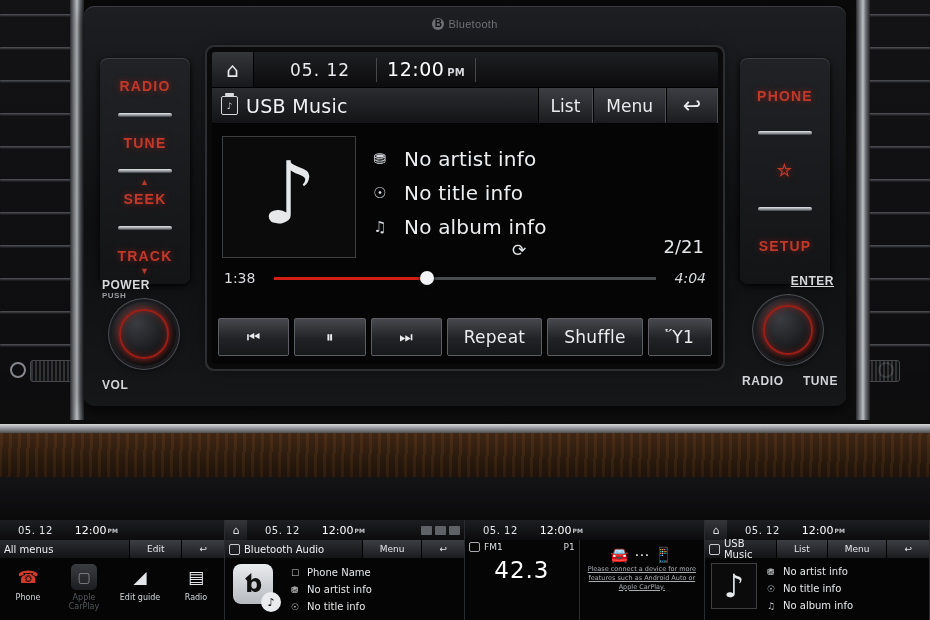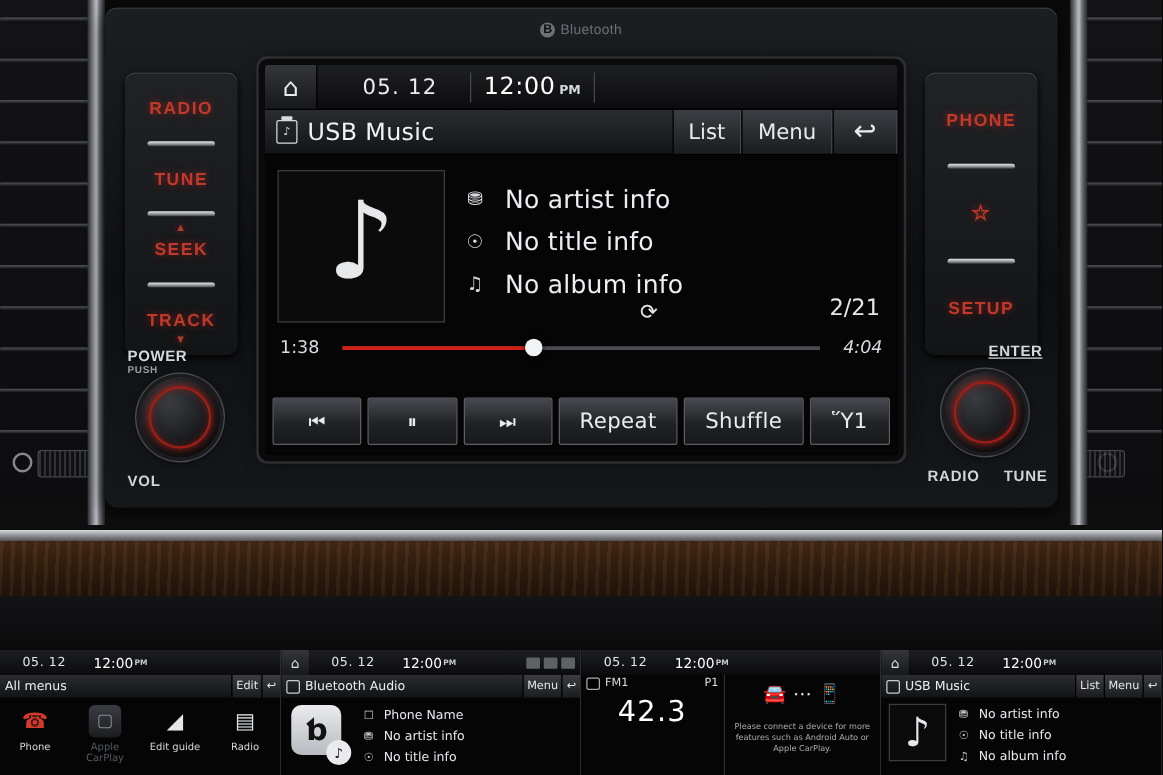--- a/index.html
+++ b/index.html
@@ -226,21 +226,21 @@
   .t-ampm { color:#c8cacd; font-size:6px; font-weight:bold; margin-left:1px; }
   .t-icons { margin-left:auto; padding-right:4px; display:flex; gap:3px; }
   .t-ic { width:11px; height:9px; background:#5e6166; border-radius:1px; }
 
   .t-title { height: 18px; display:flex; align-items:center;
     background: linear-gradient(180deg,#2a2c30,#121315); }
   .t-title .lbl { color:#eceef0; font-size:10px; padding-left:4px; }
   .t-title .ti { width:11px; height:11px; border:1px solid #c9cbcf; border-radius:2px;
     margin-left:4px; }
   .t-btn { margin-left:auto; display:flex; height:100%; }
-  .t-btn span { display:flex; align-items:center; padding:0 3px; color:#e4e6e9;
+  .t-btn span { display:flex; align-items:center; padding:0 17px; color:#e4e6e9;
     font-size:9px; background:linear-gradient(180deg,#3c3e43,#1b1c1f);
     border-left:1px solid #000; }
 
   .t-body { position:relative; height:62px; }
 
   .menu-grid { display:flex; justify-content:space-around; padding-top:6px; }
   .menu-item { text-align:center; width: 48px; }
   .menu-ic { width:26px; height:26px; margin:0 auto 3px;
     display:flex; align-items:center; justify-content:center;
     font-size:17px; color:#e4e6e9; }
@@ -267,21 +267,21 @@
   .radio-left { width:48%; border-right:1px solid #2c2e32; position:relative; }
   .radio-band { display:flex; align-items:center; gap:4px; padding:2px 4px;
     color:#dcdee1; font-size:9px; }
   .radio-band .bi { width:11px; height:10px; border:1px solid #a7a9ae; border-radius:2px; }
   .radio-p { margin-left:auto; font-size:9px; color:#dcdee1; }
   .radio-freq { text-align:center; color:#fff; font-size:23px; letter-spacing:1px;
     margin-top:3px; }
   .radio-right { flex:1; padding:5px 5px 0; text-align:center; }
   .rr-icons { display:flex; align-items:center; justify-content:center; gap:5px;
     color:#e6e8ea; font-size:15px; height:20px; }
-  .rr-msg { color:#a9acb1; font-size:6.5px; line-height:1.35; margin-top:12px; }
+  .rr-msg { color:#a9acb1; font-size:6.5px; line-height:1.35; margin-top:0;text-decoration:underline; }
 
   .usb-body { display:flex; padding:5px 0 0 6px; gap:10px; }
   .usb-art { width:46px; height:46px; border:1px solid #3c3e42;
     display:flex; align-items:center; justify-content:center;
     color:#e6e8ea; font-size:32px; background:#0b0b0c; }
   .usb-lines .ln { display:flex; gap:6px; align-items:center; height:17px;
     color:#e6e8ea; font-size:10px; }
   .usb-lines .ln i { font-style:normal; color:#c9cbcf; font-size:9px; width:10px; }
 </style>
 </head>

